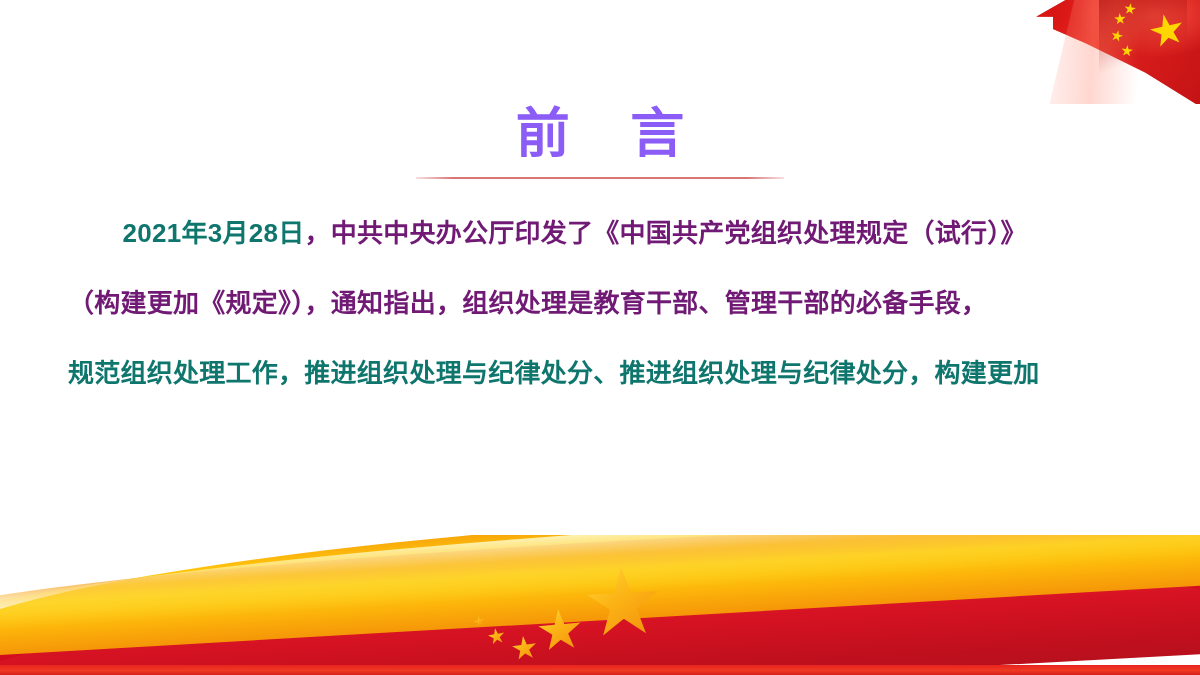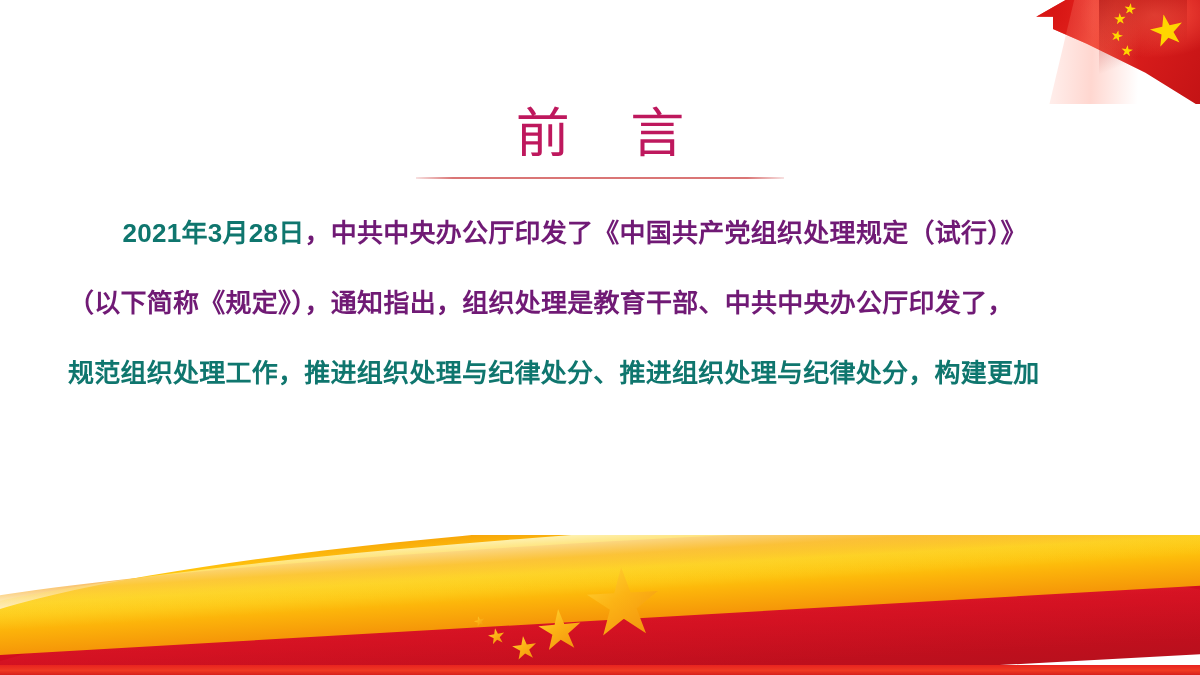--- a/index.html
+++ b/index.html
@@ -71,23 +71,23 @@
   
   .title-block {
     position: absolute;
     left: 0;
     right: 0;
     top: 104px;
     text-align: center;
   }
   .title-text {
     display: inline-block;
-    color: #be185d;
+    color: #8b5cf6;
     font-size: 54px;
-    font-weight: 400;
+    font-weight: 700;
     letter-spacing: 0.42em;
     text-indent: 0.42em;
     line-height: 1.1;
     white-space: pre;
   }
   .title-rule {
     width: 368px;
     height: 2px;
     margin: 14px auto 0 auto;
     background: linear-gradient(90deg,
@@ -207,21 +207,21 @@
     <div class="star star-s4"></div>
   </div>
 
   <div class="title-block">
     <div class="title-text">前 言</div>
     <div class="title-rule"></div>
   </div>
 
   <div class="body-block" id="body-block">
       <div class="body-line indent"><span class="red">2021年3月28日</span><span class="ink">，中共中央办公厅印发了《中国共产党组织处理规定（试行）》</span></div>
-      <div class="body-line"><span class="ink">（以下简称《规定》），通知指出，组织处理是教育干部、中共中央办公厅印发了，</span></div>
+      <div class="body-line"><span class="ink">（构建更加《规定》），通知指出，组织处理是教育干部、管理干部的必备手段，</span></div>
       <div class="body-line"><span class="red">规范组织处理工作，推进组织处理与纪律处分、推进组织处理与纪律处分，构建更加</span></div>
     </div>
 
   <div class="ribbon">
     <div class="band band-red"></div>
     <div class="band band-red-hi"></div>
     <div class="band band-gold"></div>
     <div class="band band-gold-deep"></div>
     <div class="band band-gold-lite"></div>
     <div class="rstar rs1"></div>

